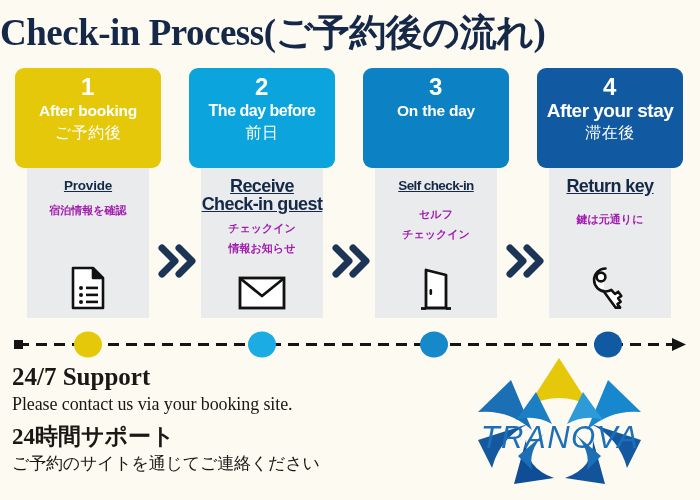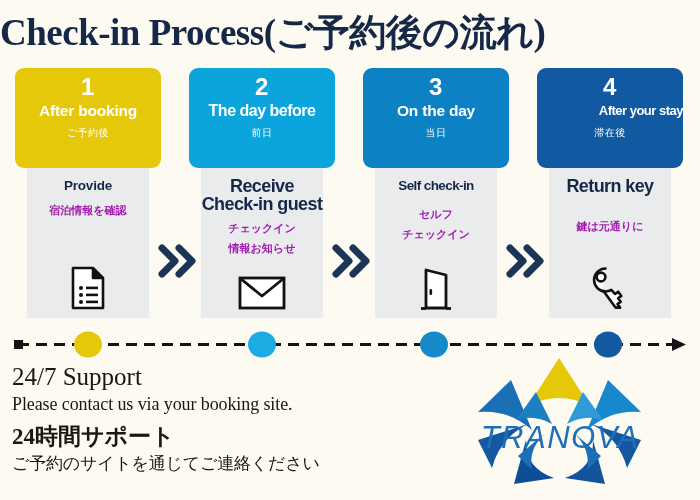--- a/index.html
+++ b/index.html
@@ -56,21 +56,21 @@
     letter-spacing:0.5px;
   }
   .card-en {
     font-size:15.5px;
     font-weight:700;
     line-height:22px;
     letter-spacing:-0.2px;
     white-space:nowrap;
   }
   .card-jp {
-    font-size:10px;
+    font-size:16px;
     font-weight:500;
     line-height:22px;
     letter-spacing:0.5px;
     white-space:nowrap;
   }
 
   .card-body {
     position:absolute;
     left:19px; top:102px;
     width:122px; height:150px;
@@ -78,20 +78,21 @@
     text-align:center;
     padding-top:9px;
   }
   .body-en {
     font-size:13.5px;
     font-weight:700;
     line-height:18px;
     color:#152848;
     letter-spacing:-0.2px;
     white-space:nowrap;
+    text-decoration:underline;
   }
   .body-jp {
     font-size:11px;
     font-weight:600;
     line-height:20px;
     color:#a21caf;
     letter-spacing:0px;
     white-space:nowrap;
   }
   .body-icon {
@@ -122,21 +123,21 @@
     width:700px; height:34px;
   }
 
   
   .support {
     position:absolute;
     left:12px; top:362px;
     font-family:"Liberation Serif", serif;
     color:#1A1714;
   }
-  .sup-h1 { font-size:25px; font-weight:400; line-height:30px; letter-spacing:0px; }
+  .sup-h1 { font-size:25px; font-weight:700; line-height:30px; letter-spacing:0px; }
   .sup-p1 { font-size:18px; font-weight:400; line-height:24px; letter-spacing:-0.1px; }
   .sup-h2 { font-size:23px; font-weight:700; line-height:30px; margin-top:6px; letter-spacing:0px; }
   .sup-p2 { font-size:17px; font-weight:400; line-height:23px; letter-spacing:-0.2px; }
 
   
   .logo {
     position:absolute;
     left:452px; top:352px;
     width:215px; height:140px;
   }
@@ -189,46 +190,45 @@
           <path d="M3 3 L24 20 L45 3" fill="none" stroke="#111111" stroke-width="2.8" stroke-linejoin="round"></path>
         </svg>
       </div>
     </div>
   </div>
 
   <div class="step step-3">
     <div class="card-head" style="background:#0C82C4;">
       <div class="card-num">3</div>
       <div class="card-en">On the day</div>
-      <div class="card-jp">当日</div>
     </div>
     <div class="card-body">
       <div class="body-en" style="letter-spacing:-0.6px;">Self check-in</div>
       <div class="body-jp" style="margin-top:9px;">セルフ</div>
       <div class="body-jp">チェックイン</div>
       <div class="body-icon" style="height:42px;">
         <svg width="34" height="42" viewBox="0 0 34 42">
           <path d="M7 2 L27 7 V40 L7 40 Z" fill="#FFFFFF" stroke="#111111" stroke-width="2.8" stroke-linejoin="round"></path>
           <line x1="7" y1="40.5" x2="2" y2="40.5" stroke="#111111" stroke-width="2.8"></line>
           <line x1="27" y1="40.5" x2="32" y2="40.5" stroke="#111111" stroke-width="2.8"></line>
           <rect x="10.5" y="21" width="2.6" height="6" rx="1.3" fill="#111111"></rect>
         </svg>
       </div>
     </div>
   </div>
 
   <div class="step step-4 wide">
     <div class="card-head" style="background:#1159A1;">
       <div class="card-num">4</div>
-      <div class="card-en" style="font-size:13px;letter-spacing:-0.5px;text-align:right;">After your stay</div>
+      <div class="card-en" style="font-size:19px;letter-spacing:-0.5px;">After your stay</div>
       <div class="card-jp">滞在後</div>
     </div>
     <div class="card-body">
       <div class="body-en">Return key</div>
-      <div class="body-jp" style="margin-top:21px;">鍵は元通りに</div>
+      <div class="body-jp" style="margin-top:14px;">鍵は元通りに</div>
       <div class="body-icon" style="height:46px;">
         <svg width="46" height="46" viewBox="0 0 46 46">
           <g fill="#FFFFFF" stroke="#111111" stroke-width="2.6" stroke-linejoin="round" stroke-linecap="round">
             <path d="M18.5 4.5 a11.5 11.5 0 1 0 0.2 23 a11.5 11.5 0 0 0 5.6 -1.6
                      L28 30 l3.2 -2.3 l3.1 4.2 l-3.2 2.4 l2.6 3.5 l-3.2 2.3 l2.6 3.5
                      l-4.6 0 l-12.0 -16.6"></path>
             <circle cx="14" cy="13" r="4.4" fill="#FFFFFF"></circle>
           </g>
         </svg>
       </div>

